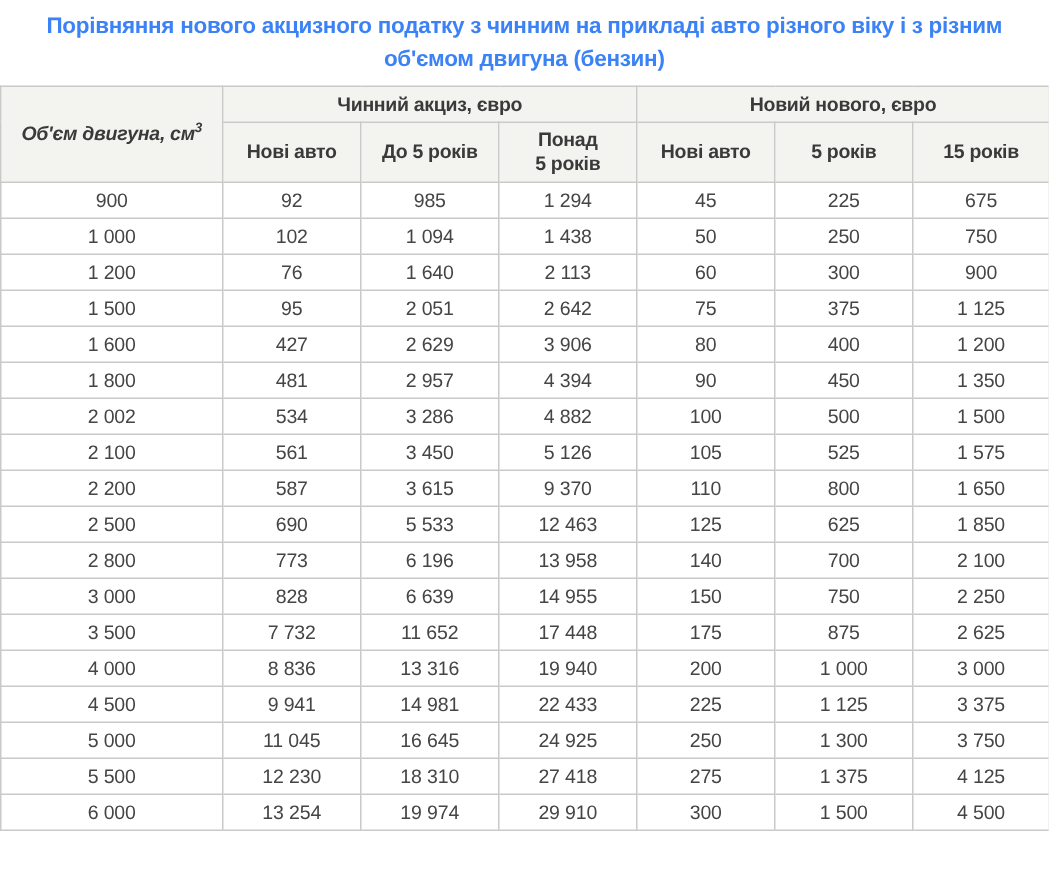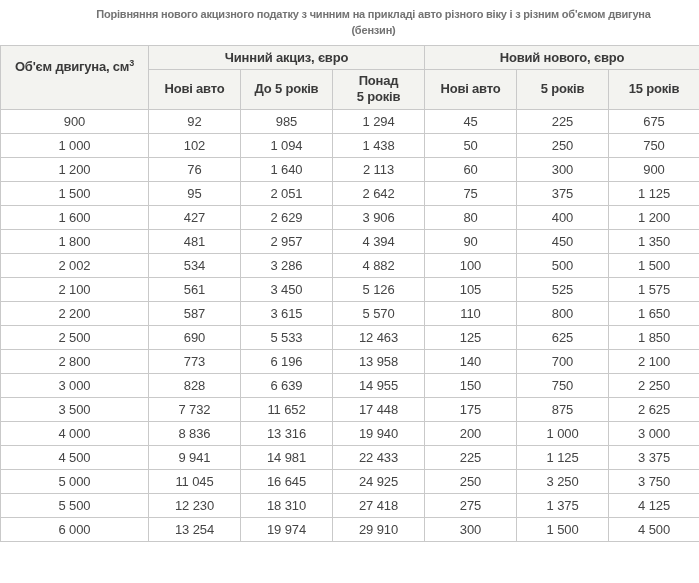--- a/index.html
+++ b/index.html
@@ -10,26 +10,25 @@
   body {
     width: 699px;
     height: 583px;
     font-family: "Liberation Sans", "DejaVu Sans", sans-serif;
     color: #3d3d3d;
     overflow: hidden;
   }
   .page-title {
     padding: 7px 26px 6px 26px;
     text-align: center;
-    font-size: 11px;
+    font-size: 15px;
     line-height: 1.45;
     font-weight: bold;
-    color: #737373;
+    color: #3b82f6;
     letter-spacing: -0.2px;
-    margin-left: 48px;
   }
   table.tax-table {
     border-collapse: collapse;
     table-layout: fixed;
     width: 699px;
     margin: 0;
   }
   .tax-table th, .tax-table td {
     border: 1px solid #c9c9c9;
     font-size: 13px;
@@ -49,22 +48,23 @@
   .tax-table td {
     background: #ffffff;
     color: #454545;
     height: 24px;
     letter-spacing: -0.1px;
   }
   th.group-header { height: 24px; }
   th.sub-header   { height: 40px; white-space: pre-line; line-height: 1.25; }
   th.volume-header {
     vertical-align: top;
-    padding-top: 13px;
+    padding-top: 23px;
     white-space: nowrap;
+    font-style: italic;
   }
   th.volume-header sup {
     font-size: 9px;
     line-height: 0;
   }
 </style>
 </head>
 <body>
 
 <div class="page-title">Порівняння нового акцизного податку з чинним на прикладі авто різного віку і з різним об'ємом двигуна (бензин)</div>
@@ -165,21 +165,21 @@
         <td>3 450</td>
         <td>5 126</td>
         <td>105</td>
         <td>525</td>
         <td>1 575</td>
       </tr>
       <tr>
         <td>2 200</td>
         <td>587</td>
         <td>3 615</td>
-        <td>5 570</td>
+        <td>9 370</td>
         <td>110</td>
         <td>800</td>
         <td>1 650</td>
       </tr>
       <tr>
         <td>2 500</td>
         <td>690</td>
         <td>5 533</td>
         <td>12 463</td>
         <td>125</td>
@@ -230,21 +230,21 @@
         <td>225</td>
         <td>1 125</td>
         <td>3 375</td>
       </tr>
       <tr>
         <td>5 000</td>
         <td>11 045</td>
         <td>16 645</td>
         <td>24 925</td>
         <td>250</td>
-        <td>3 250</td>
+        <td>1 300</td>
         <td>3 750</td>
       </tr>
       <tr>
         <td>5 500</td>
         <td>12 230</td>
         <td>18 310</td>
         <td>27 418</td>
         <td>275</td>
         <td>1 375</td>
         <td>4 125</td>

